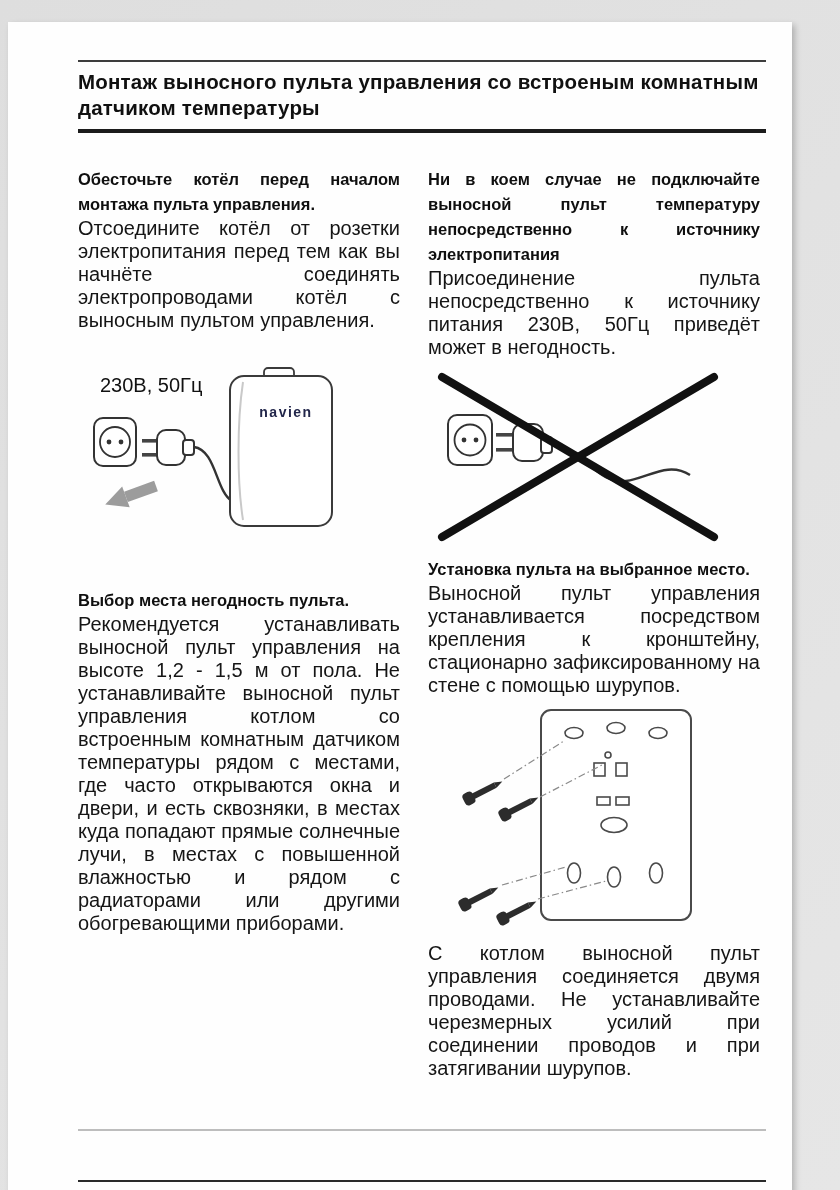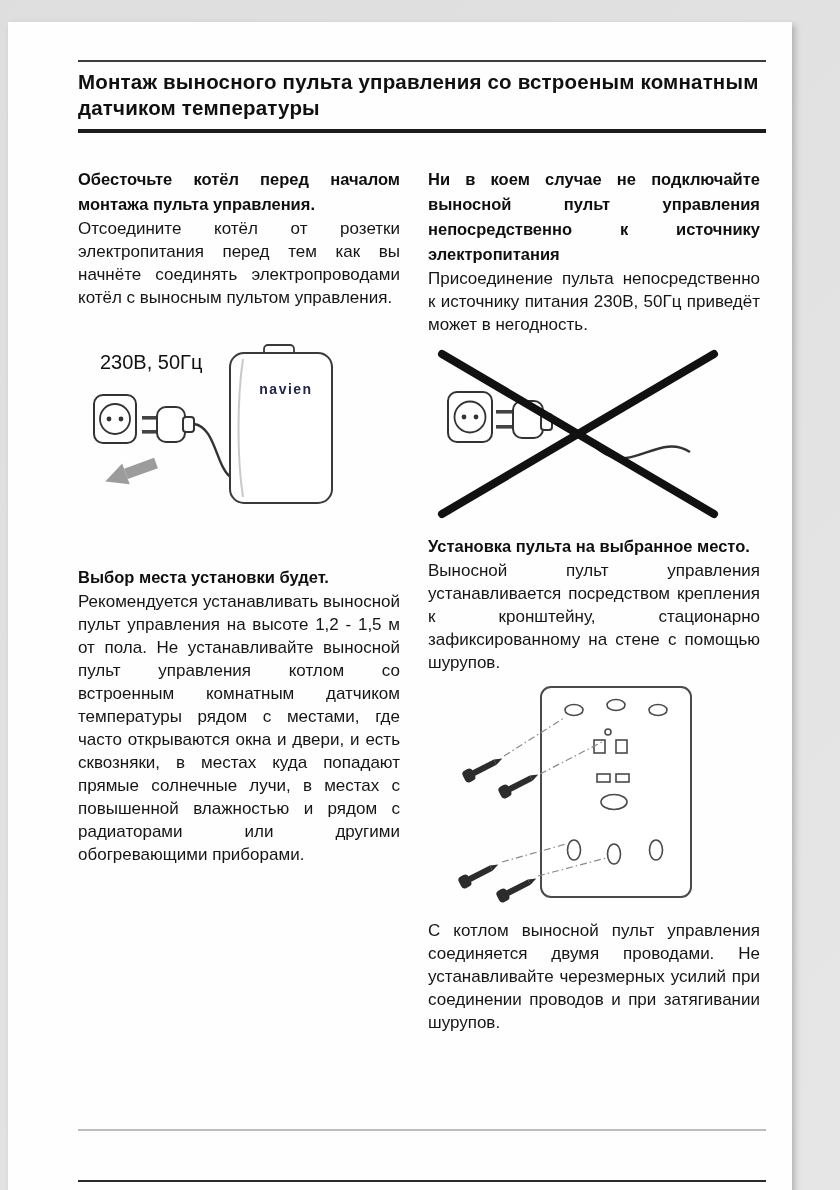--- a/index.html
+++ b/index.html
@@ -9,21 +9,21 @@
   .sheet { position:absolute; left:8px; top:22px; width:784px; height:1176px; background:#fefefe; box-shadow:3px 3px 6px rgba(0,0,0,.22); }
   .content { margin:0 26px 0 70px; }
   .rule-top { margin-top:38px; height:2px; background:#3d3d3d; }
   .title { margin:7px 0 8px; font-size:20.5px; line-height:26px; font-weight:bold; color:#101010; letter-spacing:.2px; }
   .rule-thick { height:3.5px; background:#1c1c1c; }
   .columns { display:flex; gap:28px; margin-top:34px; }
   .col { color:#151515; }
   .col-left { width:322px; }
   .col-right { width:332px; }
   .col h2 { font-size:16.5px; line-height:25px; font-weight:bold; text-align:justify; color:#0f0f0f; }
-  .col p { font-size:17px; line-height:23px; text-align:justify; }
+  .col p { font-size:20px; line-height:23px; text-align:justify; }
   .fig { position:relative; }
   .fig-adapter { margin-top:28px; height:180px; }
   .fig-adapter .voltage-label { position:absolute; left:22px; top:14px; font-size:20px; color:#111; }
   .heading-gap { margin-top:48px; }
   .fig-crossed { margin-top:8px; height:180px; }
   .fig-bracket { margin:8px 0 0 28px; width:250px; height:225px; }
   .h2-gap-sm { margin-top:10px; }
   .p-gap-sm { margin-top:12px; }
   .footer-rule-light { position:absolute; left:70px; width:688px; top:1107px; height:1.5px; background:#bdbdbd; }
   .footer-rule-dark { position:absolute; left:70px; width:688px; top:1158px; height:2px; background:#2a2a2a; }
@@ -68,26 +68,26 @@
               </g>
               <g>
                 <rect x="186" y="8" width="30" height="16" rx="4" fill="#fff" stroke="#3a3a3a" stroke-width="1.8"></rect>
                 <rect x="152" y="16" width="102" height="150" rx="14" fill="#fff" stroke="#3a3a3a" stroke-width="2"></rect>
                 <path d="M165,22 C159,62 159,122 165,160" fill="none" stroke="#c9c9c9" stroke-width="2"></path>
                 <text x="208" y="57" text-anchor="middle" font-size="14" font-weight="bold" letter-spacing="1.5" fill="#22264a">navien</text>
               </g>
             </svg>
           </figure>
 
-          <h2 class="heading-gap">Выбор места установки будет.</h2>
+          <h2 class="heading-gap">Выбор места негодность пульта.</h2>
           <p>Рекомендуется устанавливать выносной пульт управления на высоте 1,2 - 1,5 м от пола. Не устанавливайте выносной пульт управления котлом со встроенным комнатным датчиком температуры рядом с местами, где часто открываются окна и двери, и есть сквозняки, в местах куда попадают прямые солнечные лучи, в местах с повышенной влажностью и рядом с радиаторами или другими обогревающими приборами.</p>
         </div>
 
         <div class="col col-right">
-          <h2>Ни в коем случае не подключайте выносной пульт управления непосредственно к источнику электропитания</h2>
+          <h2>Ни в коем случае не подключайте выносной пульт температуру непосредственно к источнику электропитания</h2>
           <p>Присоединение пульта непосредственно к источнику питания 230В, 50Гц приведёт может в негодность.</p>
 
           <figure class="fig fig-crossed">
             <svg viewBox="0 0 300 180" width="300" height="180">
               <g>
                 <rect x="20" y="48" width="44" height="50" rx="9" fill="#fff" stroke="#333" stroke-width="2"></rect>
                 <circle cx="42" cy="73" r="15.5" fill="none" stroke="#333" stroke-width="1.8"></circle>
                 <circle cx="36" cy="73" r="2.4" fill="#333"></circle>
                 <circle cx="48" cy="73" r="2.4" fill="#333"></circle>
               </g>

